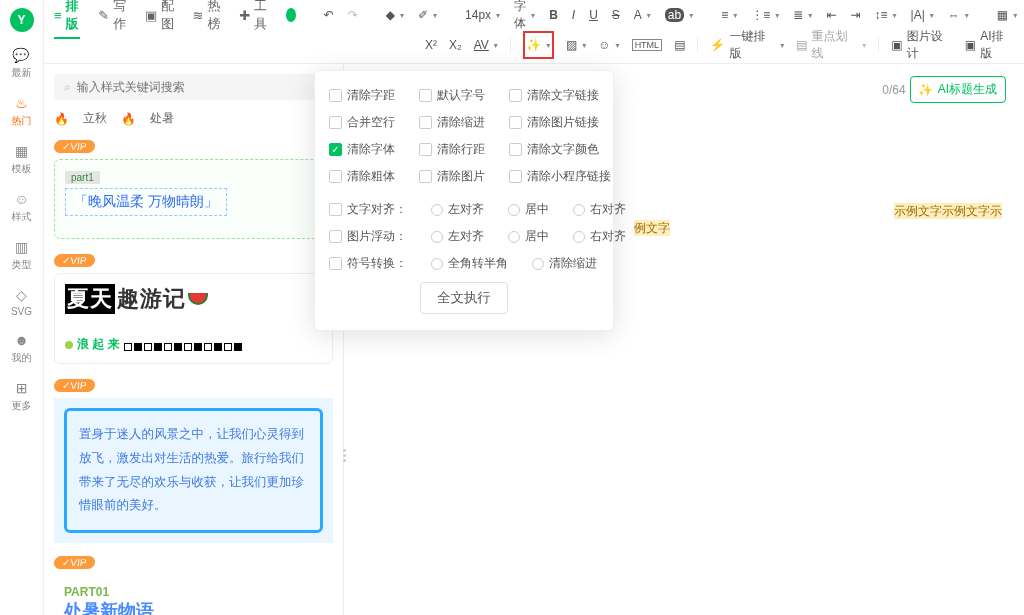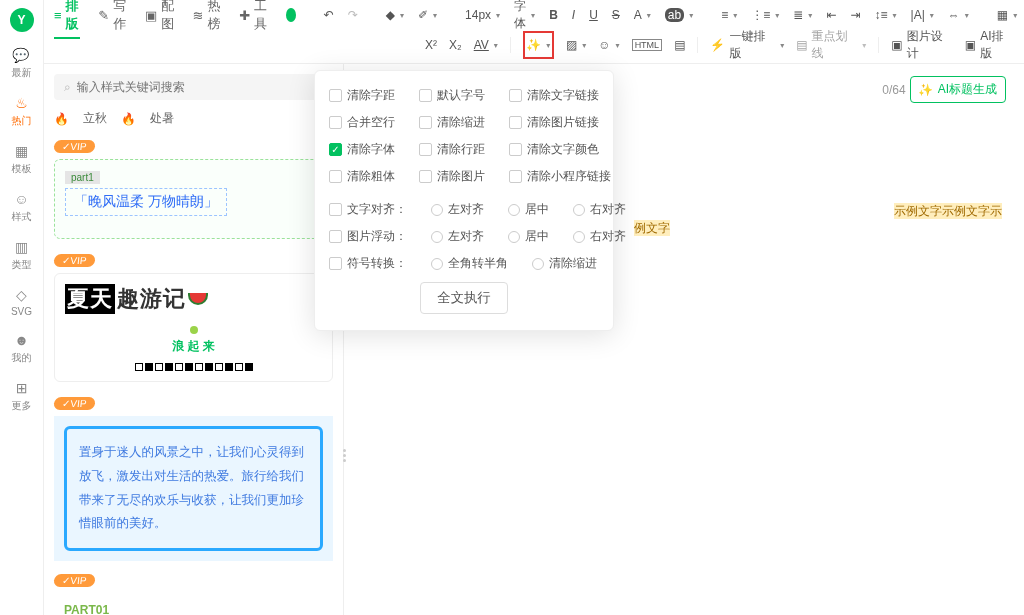--- a/index.html
+++ b/index.html
@@ -25,21 +25,21 @@
   .searchbox { display:flex; align-items:center; background:#f5f5f5; border-radius:4px; padding:6px 10px; color:#aaa; margin-bottom:10px;}
   .searchbox input { border:none; background:transparent; outline:none; flex:1; font-size:12px;}
   .hotrow { display:flex; gap:14px; align-items:center; margin-bottom:12px; color:#666;}
   .flame { color:#ff6a00;}
   .vipbadge { display:inline-block; background:#ff9a3a; color:#fff; font-size:10px; border-radius:10px; padding:1px 8px; transform:skewX(-6deg);}
   .card { border:1px solid #eee; border-radius:6px; padding:10px; margin-bottom:14px; position:relative; min-height:80px;}
   .card1 .tag { background:#e5e5e5; color:#3a8a3a; font-size:10px; padding:1px 6px; display:inline-block;}
   .card1 .title { color:#2f6df6; font-size:14px; border:1px dashed #9cc4ff; padding:4px 8px; display:inline-block; margin-top:4px;}
   .card2 .hdr { font-family:sans-serif; font-weight:900; font-size:22px; letter-spacing:1px; display:flex; align-items:center; gap:2px;}
   .card2 .hdr .col { background:#000; color:#fff; padding:0 2px;}
-  .card2 .sub { display:flex; align-items:center; gap:4px; margin-top:12px;flex-direction:column;}
+  .card2 .sub { display:flex; align-items:center; gap:4px; margin-top:22px;}
   .card2 .sub .b { color:#02C160; font-weight:700;}
   .card2 .checks { display:flex; gap:2px; margin-top:4px;}
   .card2 .checks span{width:8px;height:8px;background:#000;}
   .card2 .checks span:nth-child(odd){background:#fff;border:1px solid #000;}
   .melon { width:20px; height:12px; border-radius:0 0 12px 12px; background:#e53935; border:2px solid #2e7d32; border-top:none; display:inline-block;}
   .card3box { border:3px solid #2aa9ff; border-radius:6px; padding:12px; color:#3f7ae0; line-height:1.9; font-size:12.5px;}
   .card3wrap { background:#eaf6ff; padding:10px;}
   .card4 .pt { color:#7ab84a; font-weight:700; font-size:12px;}
   .card4 .ttl { color:#4a8cff; font-weight:800; font-size:18px;}
   .sprout{ width:22px; height:22px; position:absolute; right:20px; bottom:12px;}

